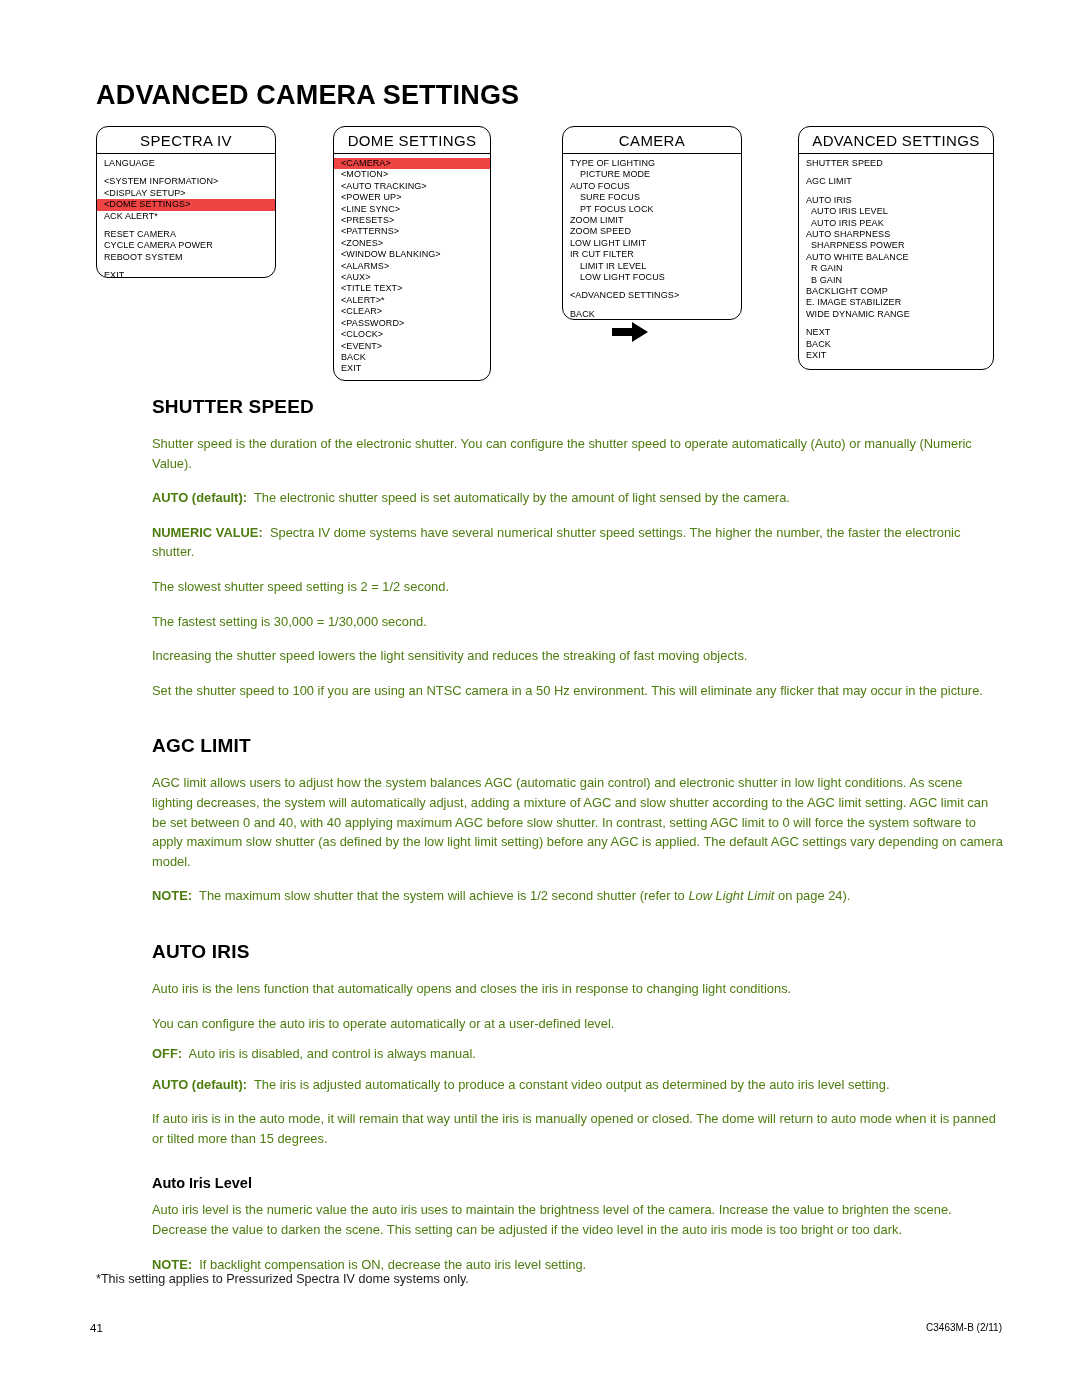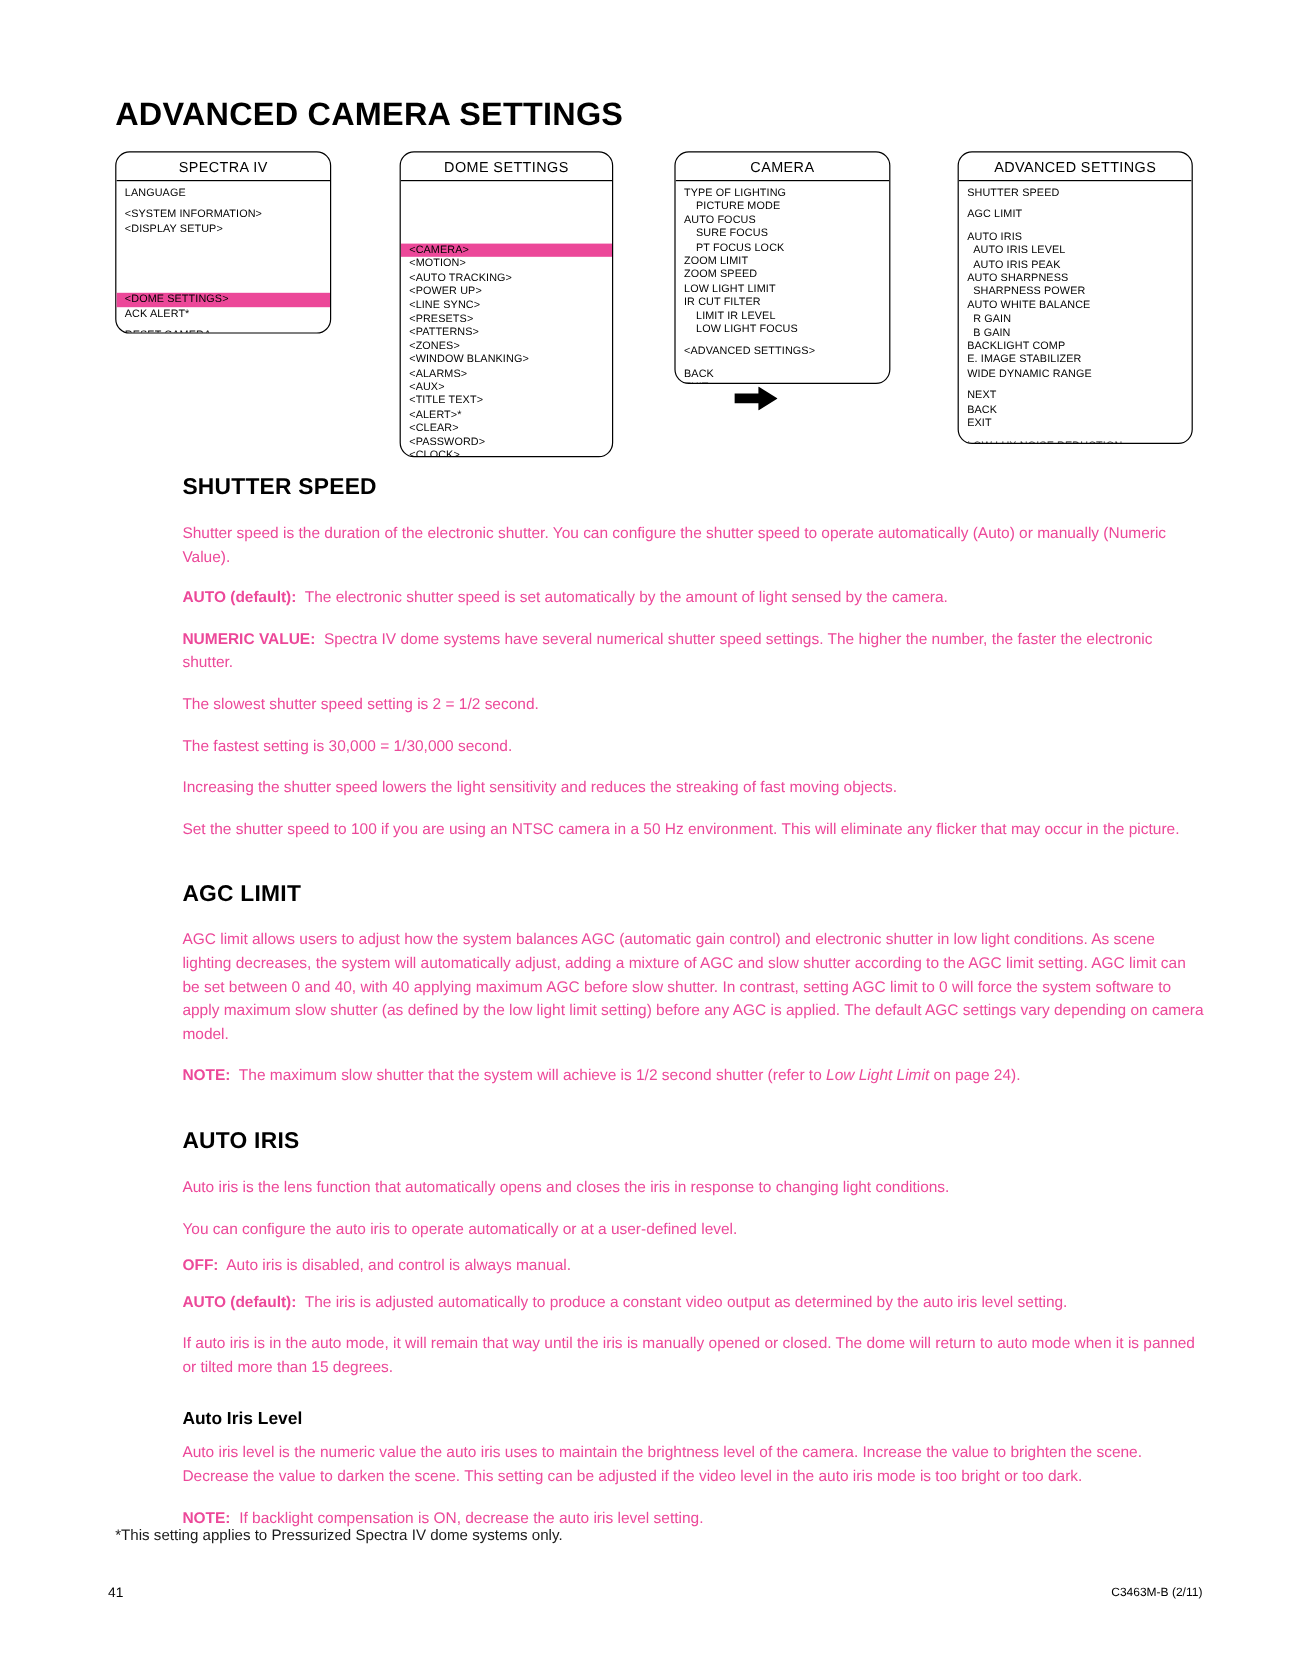--- a/index.html
+++ b/index.html
@@ -44,21 +44,21 @@
     position: absolute;
     top: 0;
     border: 1.6px solid #000;
     border-radius: 12px;
     background: #fff;
     box-sizing: border-box;
     overflow: hidden;
   }
   .menu-title {
     text-align: center;
-    font-size: 12px;
+    font-size: 15px;
     letter-spacing: 0.35px;
     padding: 5px 0 4px 0;
     border-bottom: 1.2px solid #000;
     color: #000;
     white-space: nowrap;
   }
   .menu-items {
     padding: 4px 0 6px 0;
   }
   .menu-item {
@@ -69,31 +69,30 @@
     color: #000;
     letter-spacing: 0.1px;
   }
   .menu-item.indent {
     padding-left: 17px;
   }
   .menu-item.indent-sm {
     padding-left: 12px;
   }
   .menu-item.highlight {
-    background: #ec4899;
-    margin-top: 48px;
+    background: #ef4444;
   }
   .menu-item.spacer {
     height: 7px;
     line-height: 7px;
     font-size: 0;
   }
 
   .box1 { left: 0px;   width: 180px; height: 152px; }
-  .box2 { left: 237px; width: 178px; height: 255px; }
+  .box2 { left: 237px; width: 158px; height: 255px; }
   .box3 { left: 466px; width: 180px; height: 194px; }
   .box4 { left: 702px; width: 196px; height: 244px; }
 
   .arrow {
     position: absolute;
     top: 196px;
     width: 36px;
     height: 20px;
   }
   .arrow svg { display: block; }
@@ -118,21 +117,21 @@
   h3.subsection {
     font-size: 14.5px;
     font-weight: bold;
     margin: 0 0 9px 0;
     color: #000;
   }
   p.para {
     font-size: 12.9px;
     line-height: 19.6px;
     margin: 0 0 15px 0;
-    color: #ec4899;
+    color: #4d7c0f;
   }
   p.para.tight { margin-bottom: 11px; }
   .lead { font-weight: bold; }
   .ital { font-style: italic; }
   .gap-lg { height: 20px; }
   .gap-md { height: 12px; }
 
   
   .footnote {
     position: absolute;

